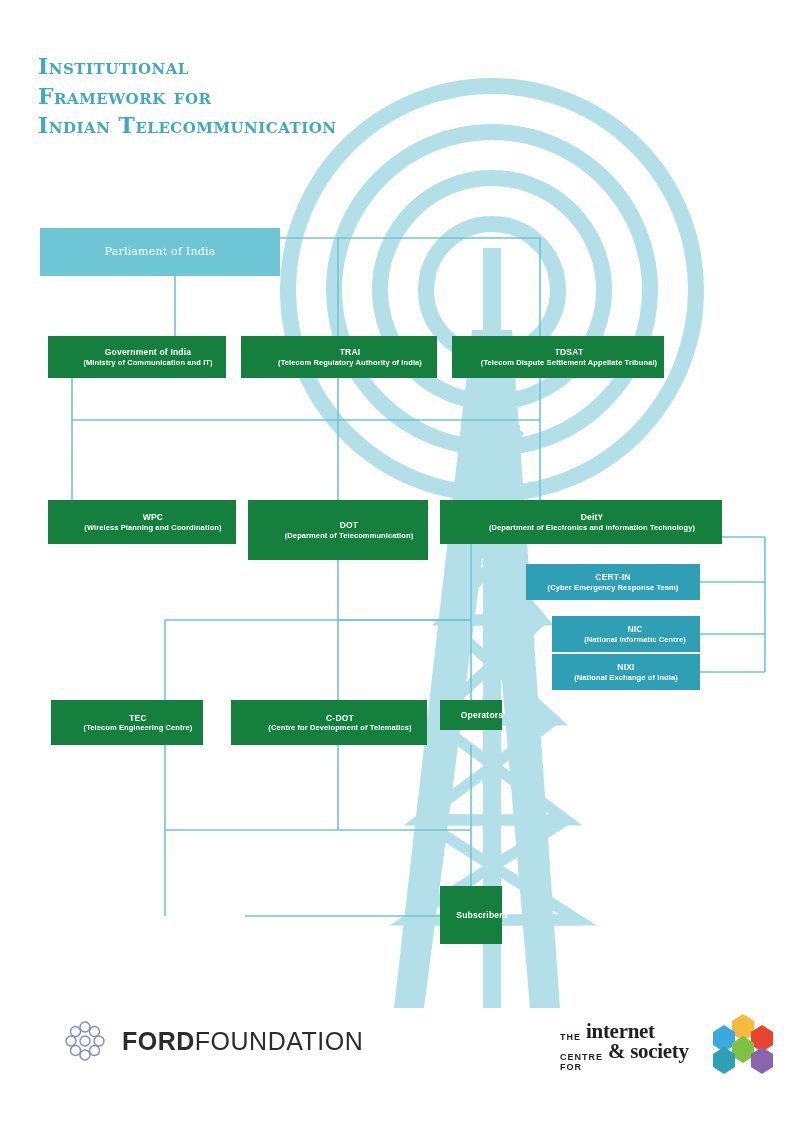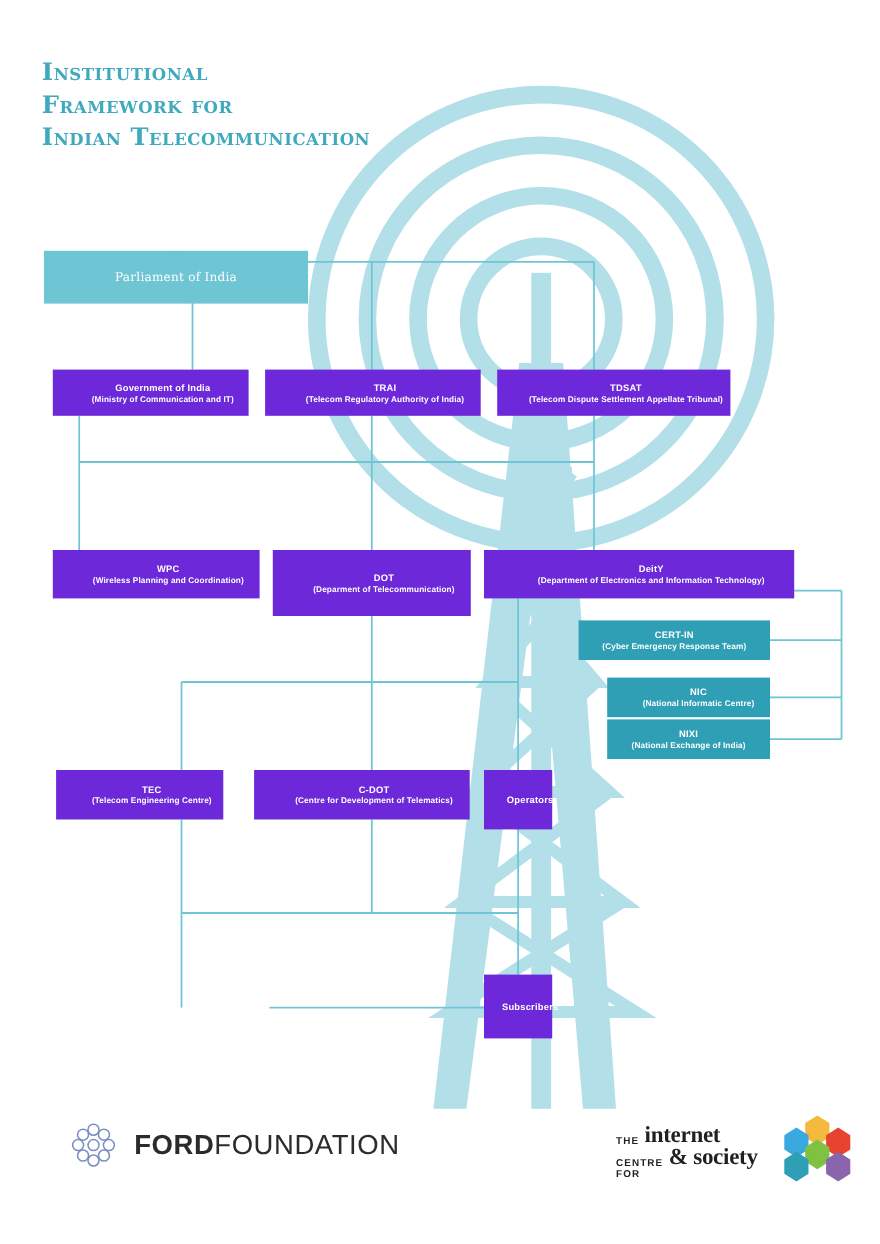--- a/index.html
+++ b/index.html
@@ -75,21 +75,21 @@
     font-weight: bold;
     font-size: 8.5px;
     letter-spacing: .2px;
   }
   .node .sub {
     font-weight: bold;
     font-size: 7.5px;
     letter-spacing: .1px;
   }
   .node.light { background: #6ec6d5; }
-  .node.mid   { background: #6d28d9; padding-left: 28px; }
+  .node.mid   { background: #15803d; padding-left: 28px; }
   .node.dark  { background: #2e9fb5; }
 
   .node.parliament {
     font-family: "DejaVu Serif", serif;
     font-size: 11px;
     font-weight: normal;
     letter-spacing: .4px;
   }
 
   
@@ -284,21 +284,21 @@
   <div class="node mid" style="left:51px; top:700px; width:152px; height:45px;">
     <span class="nm">TEC</span>
     <span class="sub">(Telecom Engineering Centre)</span>
   </div>
 
   <div class="node mid" style="left:231px; top:700px; width:196px; height:45px;">
     <span class="nm">C-DOT</span>
     <span class="sub">(Centre for Development of Telematics)</span>
   </div>
 
-  <div class="node mid" style="left:440px; top:700px; width:62px; height:54px;">
+  <div class="node mid" style="left:440px; top:700px; width:62px; height:30px;">
     <span class="nm">Operators</span>
   </div>
 
 
   <div class="node mid" style="left:440px; top:886px; width:62px; height:58px;">
     <span class="nm">Subscribers</span>
   </div>
 
   <div id="footer">
 

